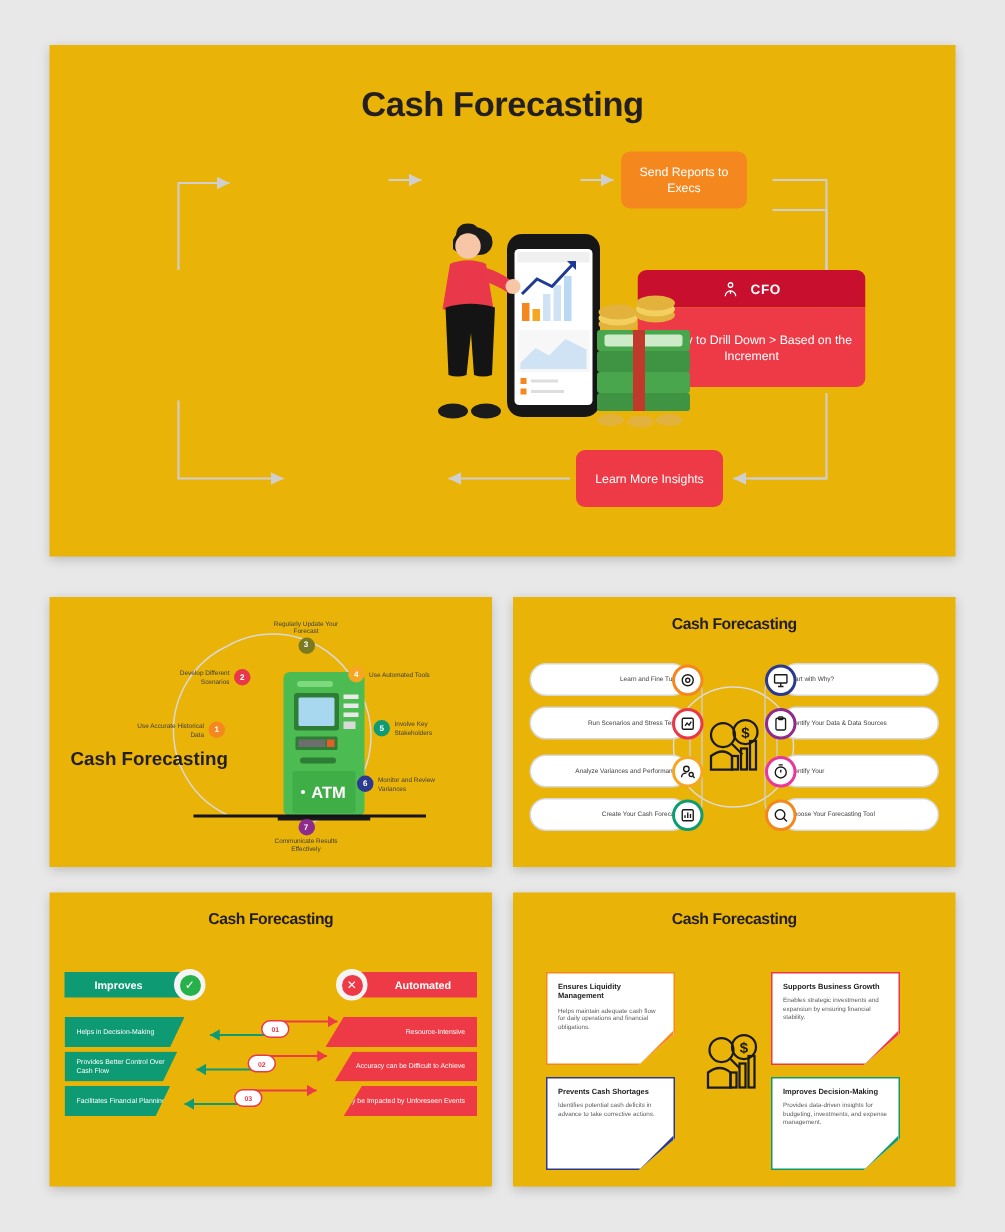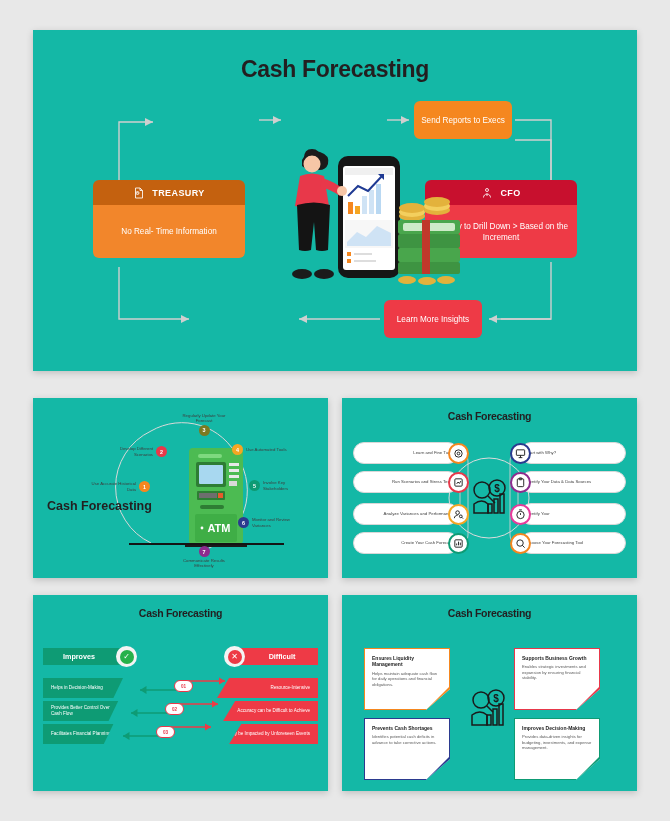--- a/index.html
+++ b/index.html
@@ -6,21 +6,21 @@
   html, body {
     width: 670px; height: 821px;
     background: #e8e8e8;
     font-family: "Liberation Sans", sans-serif;
     overflow: hidden;
   }
   .page { position: relative; width: 670px; height: 821px; }
 
   .slide {
     position: absolute;
-    background: #14b8a6;
+    background: #eab308;
     box-shadow: 0 2px 7px rgba(0,0,0,0.18);
   }
   #slide-main { left: 33px; top: 30px; width: 604px; height: 341px; }
   #slide-atm  { left: 33px; top: 398px; width: 295px; height: 180px; }
   #slide-cyc  { left: 342px; top: 398px; width: 295px; height: 180px; }
   #slide-pn   { left: 33px; top: 595px; width: 295px; height: 196px; }
   #slide-quad { left: 342px; top: 595px; width: 295px; height: 196px; }
 
   .sl-title {
     text-align: center;
@@ -38,21 +38,21 @@
     border-radius: 6px;
     color: #ffffff;
     font-size: 8.2px;
     line-height: 11px;
     display: flex; align-items: center; justify-content: center;
     text-align: center;
     padding: 4px 6px;
   }
   #fb0 { left: 125px; top: 71px; width: 98px; height: 38px; }
   #fb1 { left: 253px; top: 71px; width: 98px; height: 38px; }
-  #fb2 { left: 381px; top: 71px; width: 98px; height: 38px; }
+  #fb2 { left: 381px; top: 71px; width: 84px; height: 38px; }
 
   .redbox {
     position: absolute;
     background: #EE3A46;
     border-radius: 6px;
     color: #ffffff;
     font-size: 8.2px;
     line-height: 11px;
     display: flex; align-items: center; justify-content: center;
     text-align: center;
@@ -198,32 +198,20 @@
         <path d="M86,237 L86,289 L156,289"></path>
       </g>
       <g stroke="#CFCFCF" stroke-width="1.4" fill="none">
         <path d="M482,90 L518,90 L518,150"></path>
         <path d="M468,289 L518,289 L518,232"></path>
       </g>
     </svg>
 
     <div class="flowbox" id="fb2">Send Reports to Execs</div>
 
-    <div class="card" id="card-treasury">
-      <div class="card-head">
-        <svg width="12" height="12" viewBox="0 0 24 24" fill="none" stroke="#fff" stroke-width="1.7">
-          <path d="M5 2h9l5 5v15H5z"></path>
-            <path d="M14 2v5h5"></path>
-          <circle cx="9" cy="12" r="3"></circle>
-            <path d="M9 10.5V12l1 1"></path>
-        </svg>
-        <span>TREASURY</span>
-      </div>
-      <div class="card-body">No Real- Time Information</div>
-    </div>
 
     <div class="card" id="card-cfo">
       <div class="card-head">
         <svg width="12" height="12" viewBox="0 0 24 24" fill="none" stroke="#fff" stroke-width="1.7">
           <circle cx="12" cy="6" r="3"></circle>
           <path d="M5 21c0-4 3.2-7 7-7s7 3 7 7"></path>
           <path d="M12 13v5"></path>
         </svg>
         <span>CFO</span>
       </div>
@@ -463,21 +451,21 @@
     <div class="sl-title mini-title">Cash Forecasting</div>
 
     <div class="pn-head" style="left:10px;top:53px;width:90px;background:#0E9B74;justify-content:center;padding-right:18px;">
       <span>Improves</span>
     </div>
     <div class="badge-circ" style="left:83px;top:51px;">
       <div class="badge-in" style="background:#27B14A;">✓</div>
     </div>
 
     <div class="pn-head" style="left:195px;top:53px;width:90px;background:#EE3A46;justify-content:center;padding-left:18px;">
-      <span>Difficult</span>
+      <span>Automated</span>
     </div>
     <div class="badge-circ" style="left:191px;top:51px;">
       <div class="badge-in" style="background:#EE3A46;">✕</div>
     </div>
 
     <div class="pn-row" style="left:10px;top:83px;width:80px;background:#0E9B74;clip-path:polygon(0 0,100% 0,88% 100%,0 100%);">
       <span>Helps in Decision-Making</span>
     </div>
     <div class="pn-row" style="left:10px;top:106px;width:80px;background:#0E9B74;clip-path:polygon(0 0,94% 0,82% 100%,0 100%);">
       <span>Provides Better Control Over Cash Flow</span>

